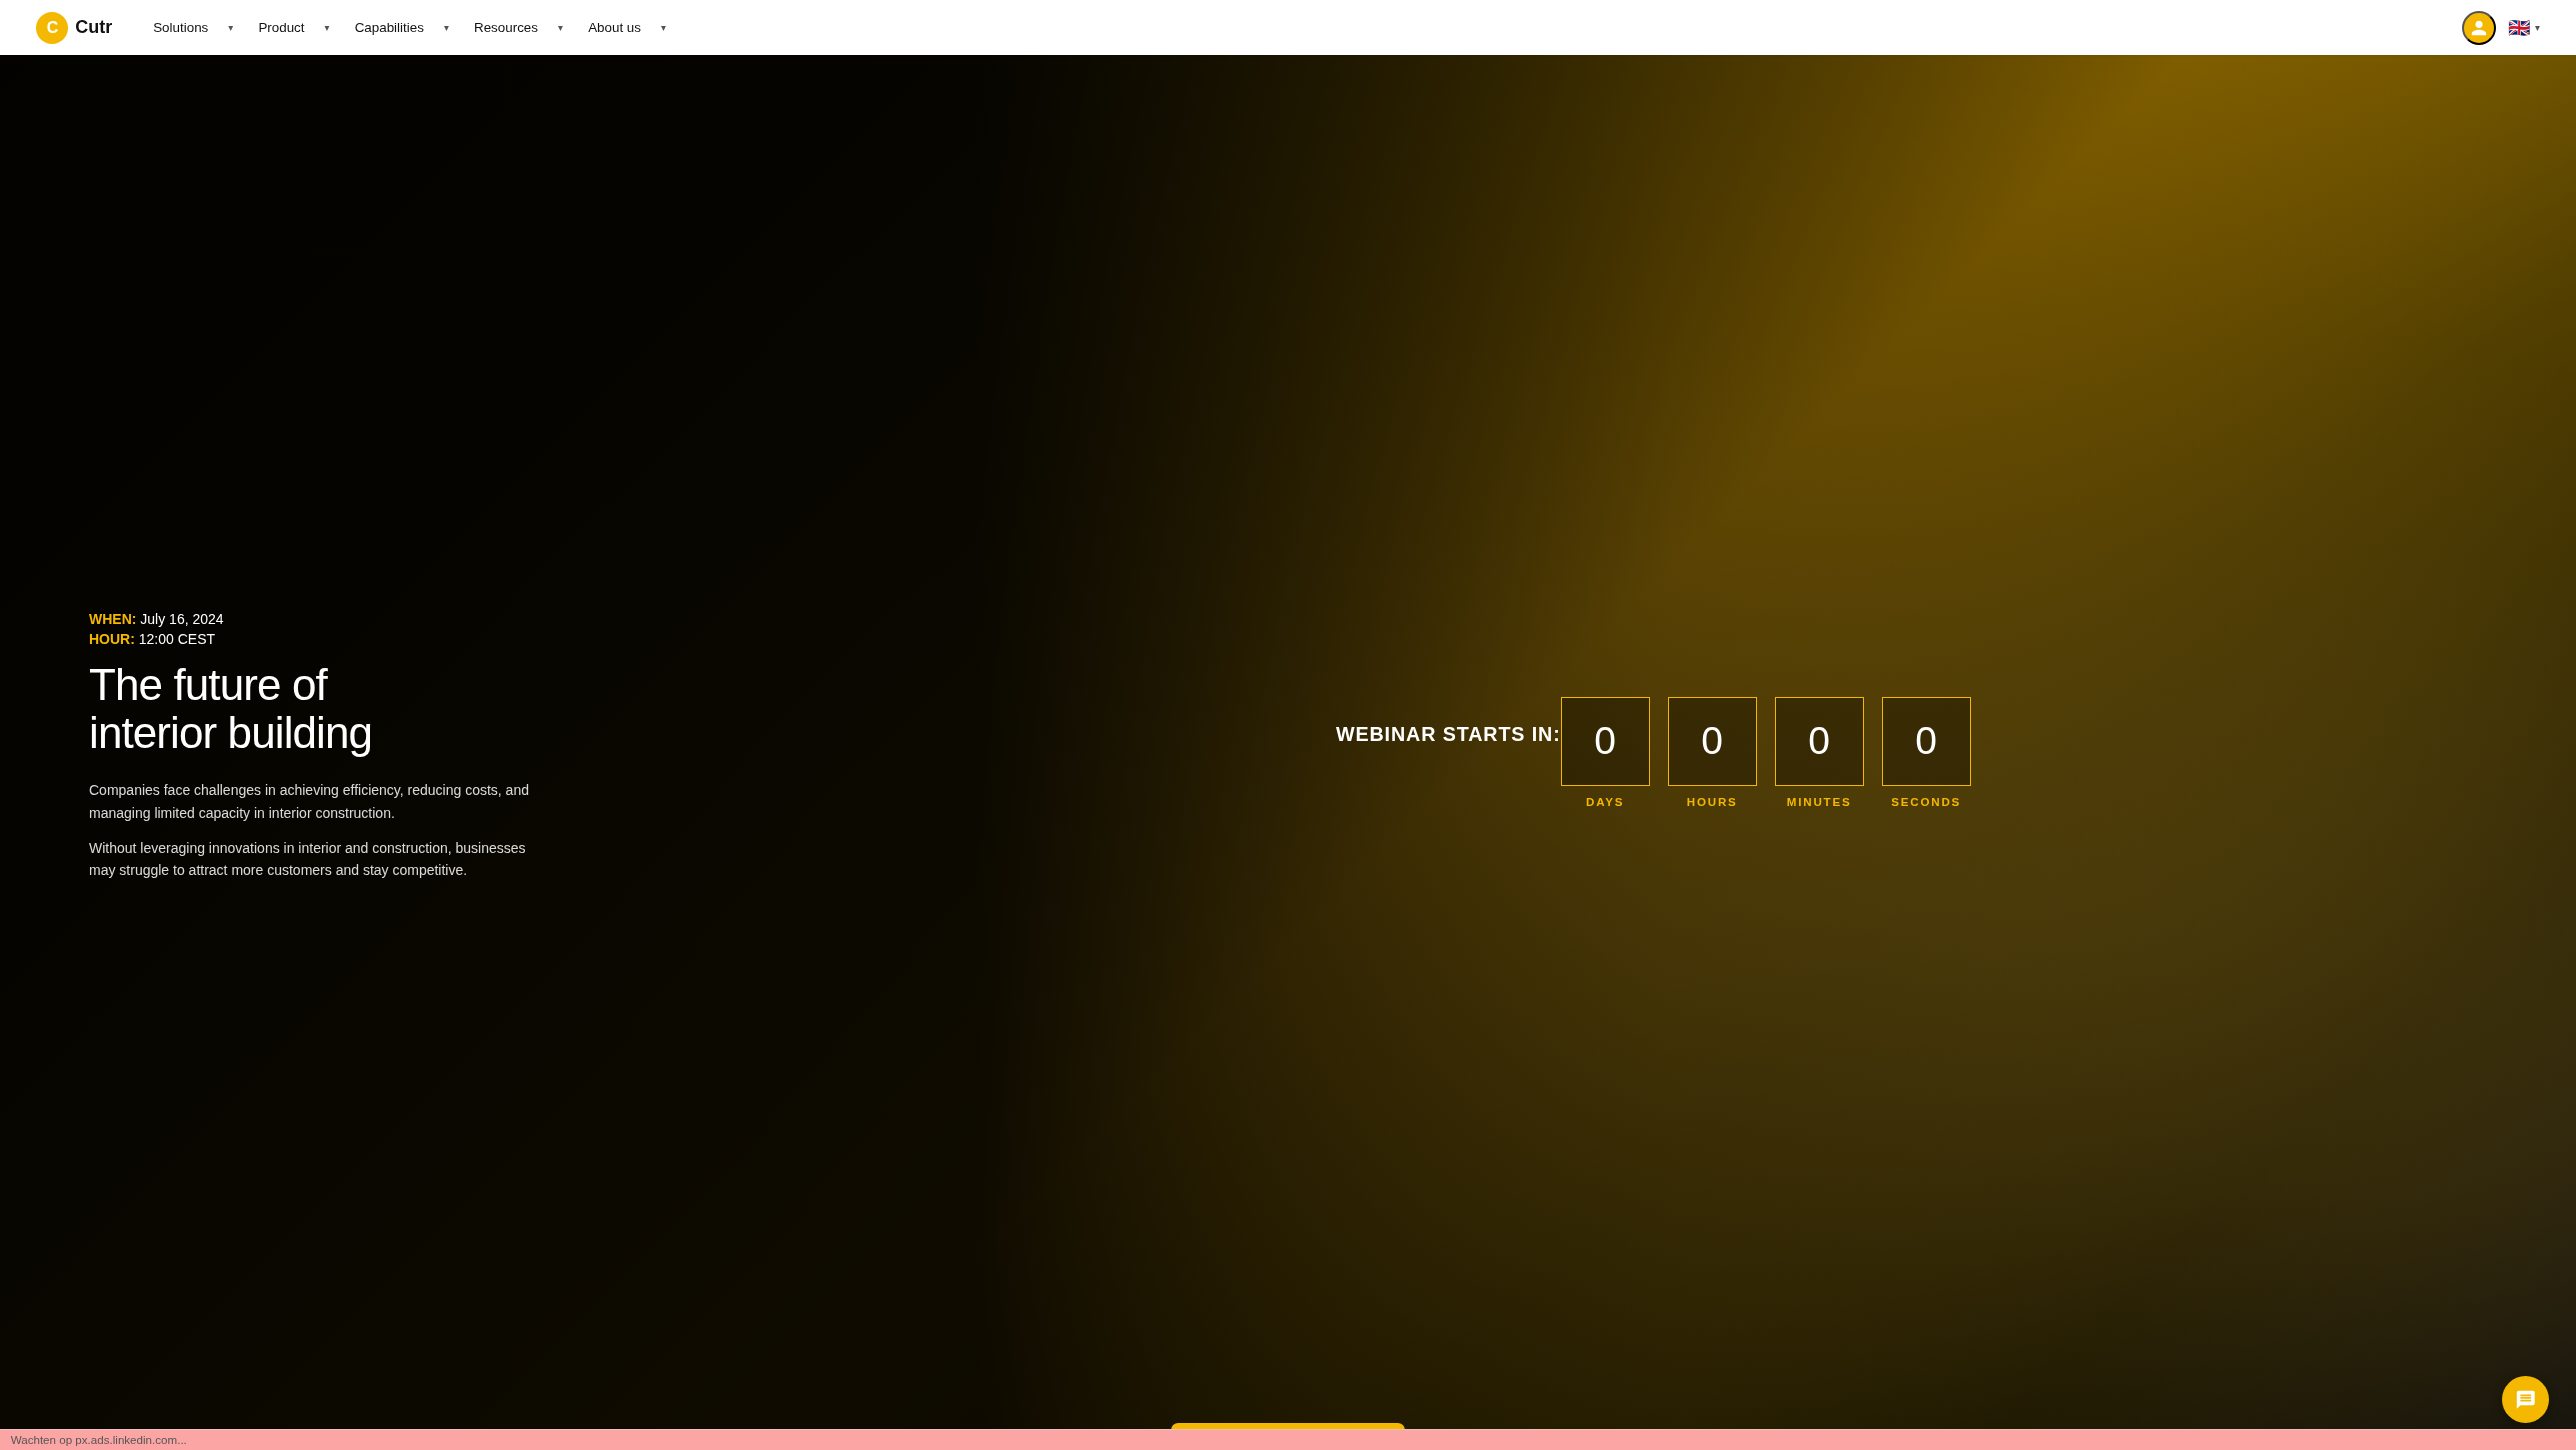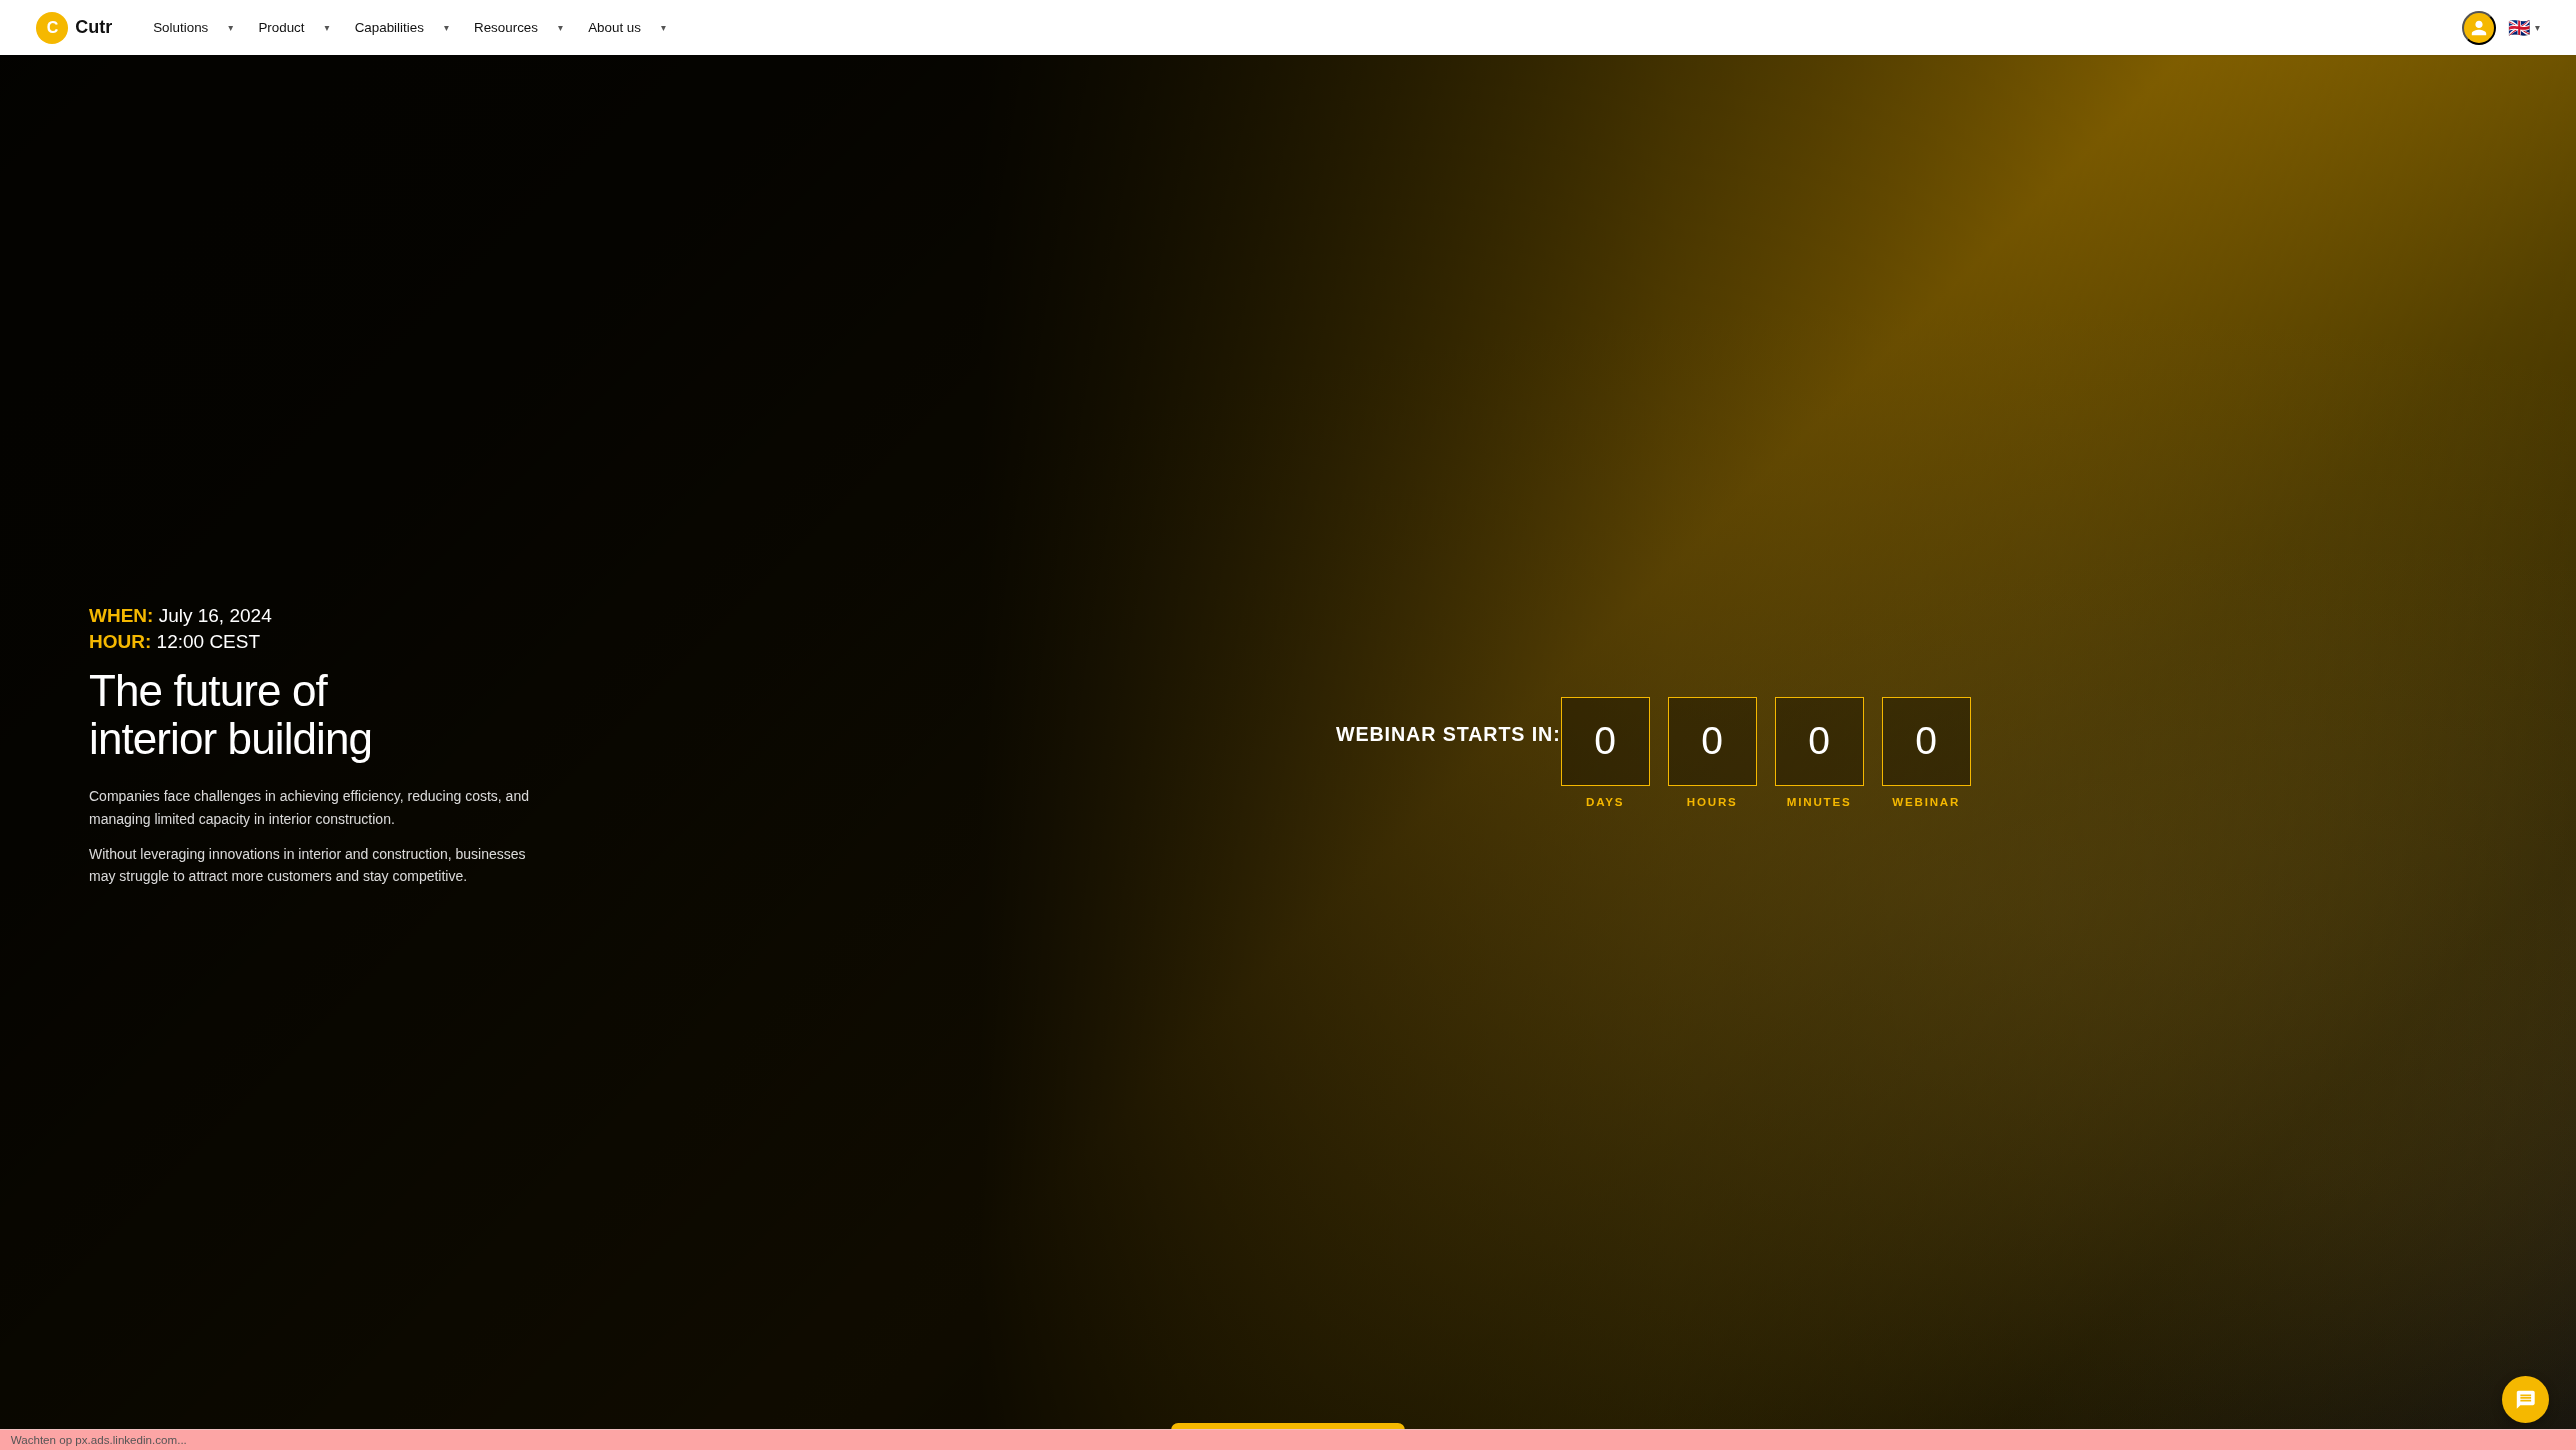--- a/index.html
+++ b/index.html
@@ -74,21 +74,21 @@
       display: flex;
       flex-direction: row;
       align-items: center;
       padding: 0 89px;
       gap: 0;
     }
 
     
     .hero-left { flex: 0 0 52%; color: #fff; }
     .when-hour { margin-bottom: 14.3px; }
-    .when-line { font-size: 19px; margin-bottom: 3.6px; }
+    .when-line { font-size: 14px; margin-bottom: 3.6px; }
     .when-label { color: #F5B800; font-weight: 700; }
     .when-value { color: #fff; font-weight: 400; }
     .hero-title {
       font-size: 44px; font-weight: 300; line-height: 1.1;
       color: #fff; margin-bottom: 21.5px; letter-spacing: -0.9px;
     }
     .hero-desc { font-size: 14px; color: rgba(255,255,255,0.85); line-height: 1.6; margin-bottom: 12.5px; max-width: 465px; }
 
     
     .hero-right { flex: 0 0 48%; display: flex; align-items: center; }
@@ -226,21 +226,21 @@
         <div class="countdown-item">
           <div class="countdown-box">0</div>
           <div class="countdown-label">HOURS</div>
         </div>
         <div class="countdown-item">
           <div class="countdown-box">0</div>
           <div class="countdown-label">MINUTES</div>
         </div>
         <div class="countdown-item">
           <div class="countdown-box">0</div>
-          <div class="countdown-label">WEBINAR</div>
+          <div class="countdown-label">SECONDS</div>
         </div>
       </div>
     </div>
   </div>
 </section>
 
 <div class="register-wrap">
   <button class="register-btn">REGISTER NOW</button>
 </div>
 

